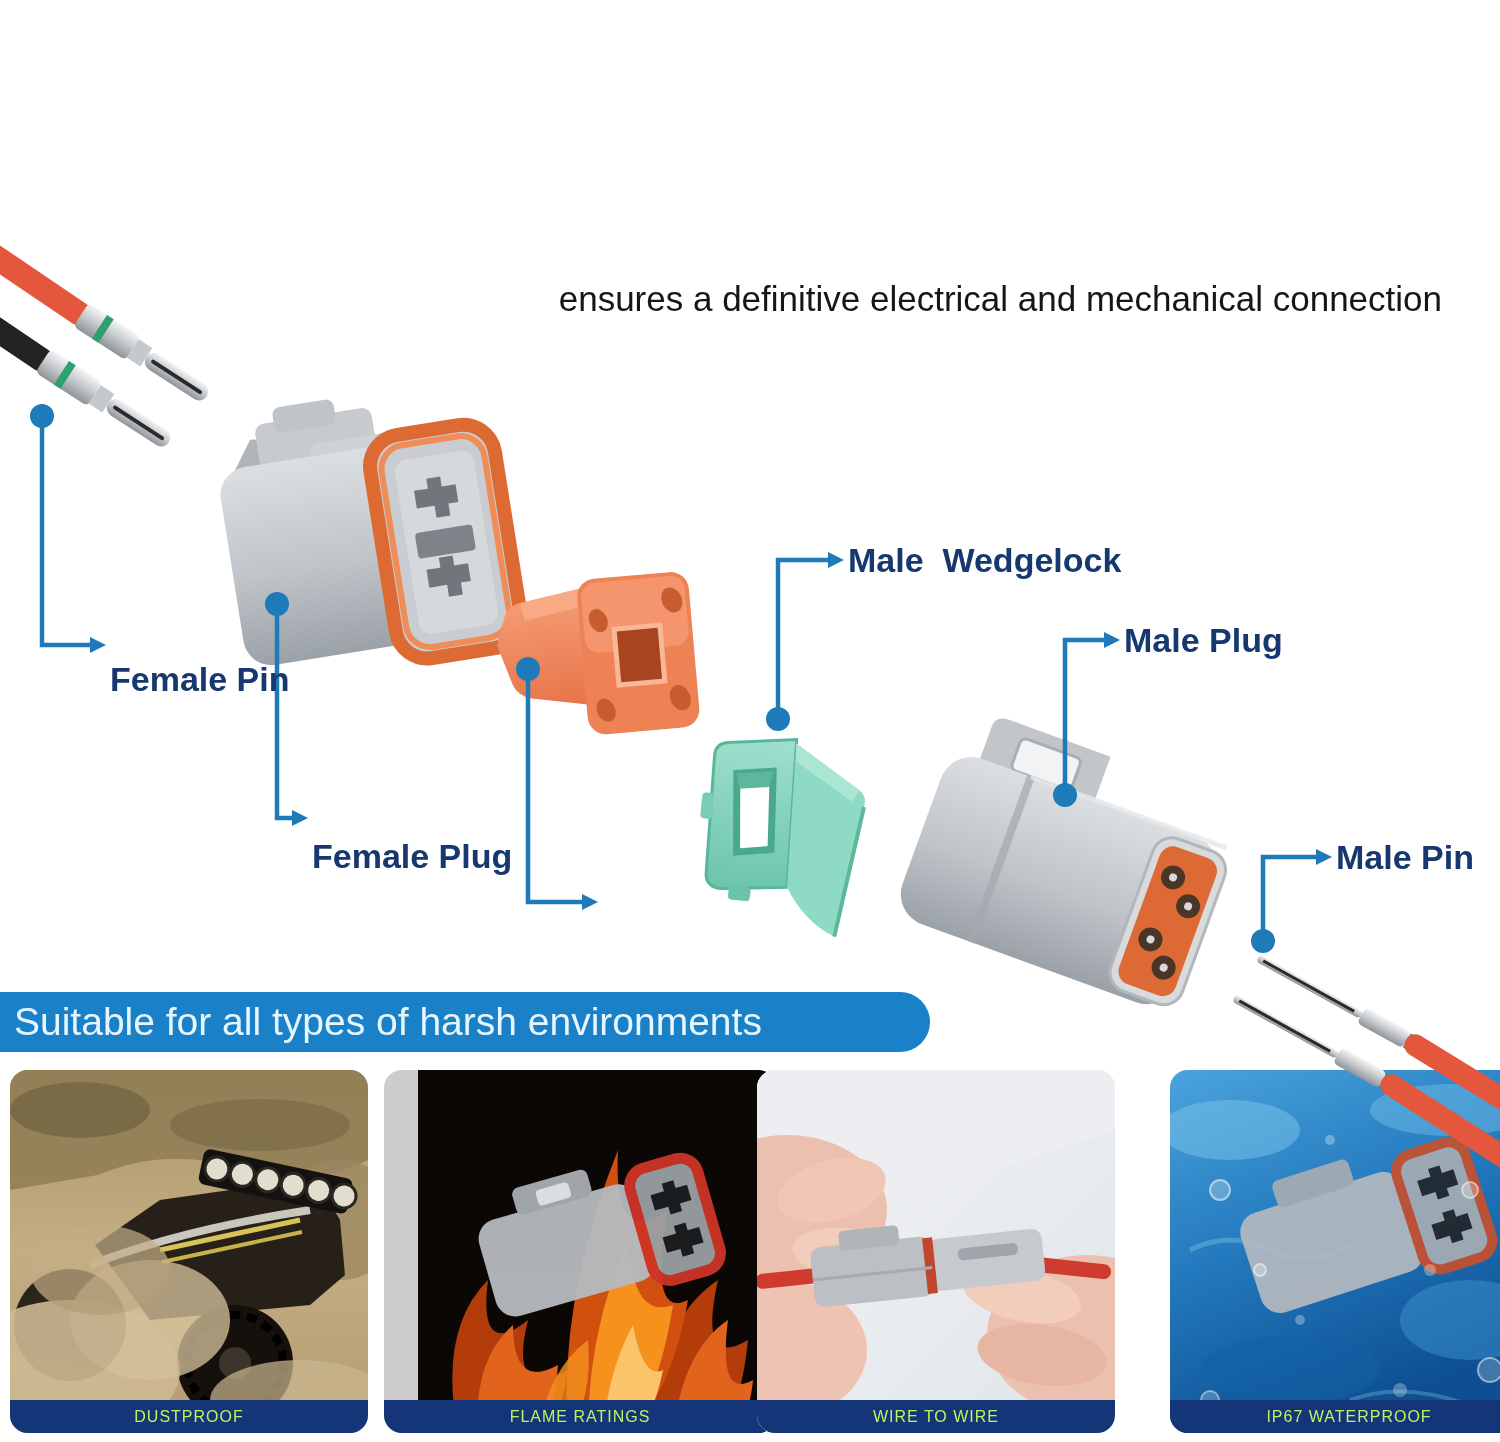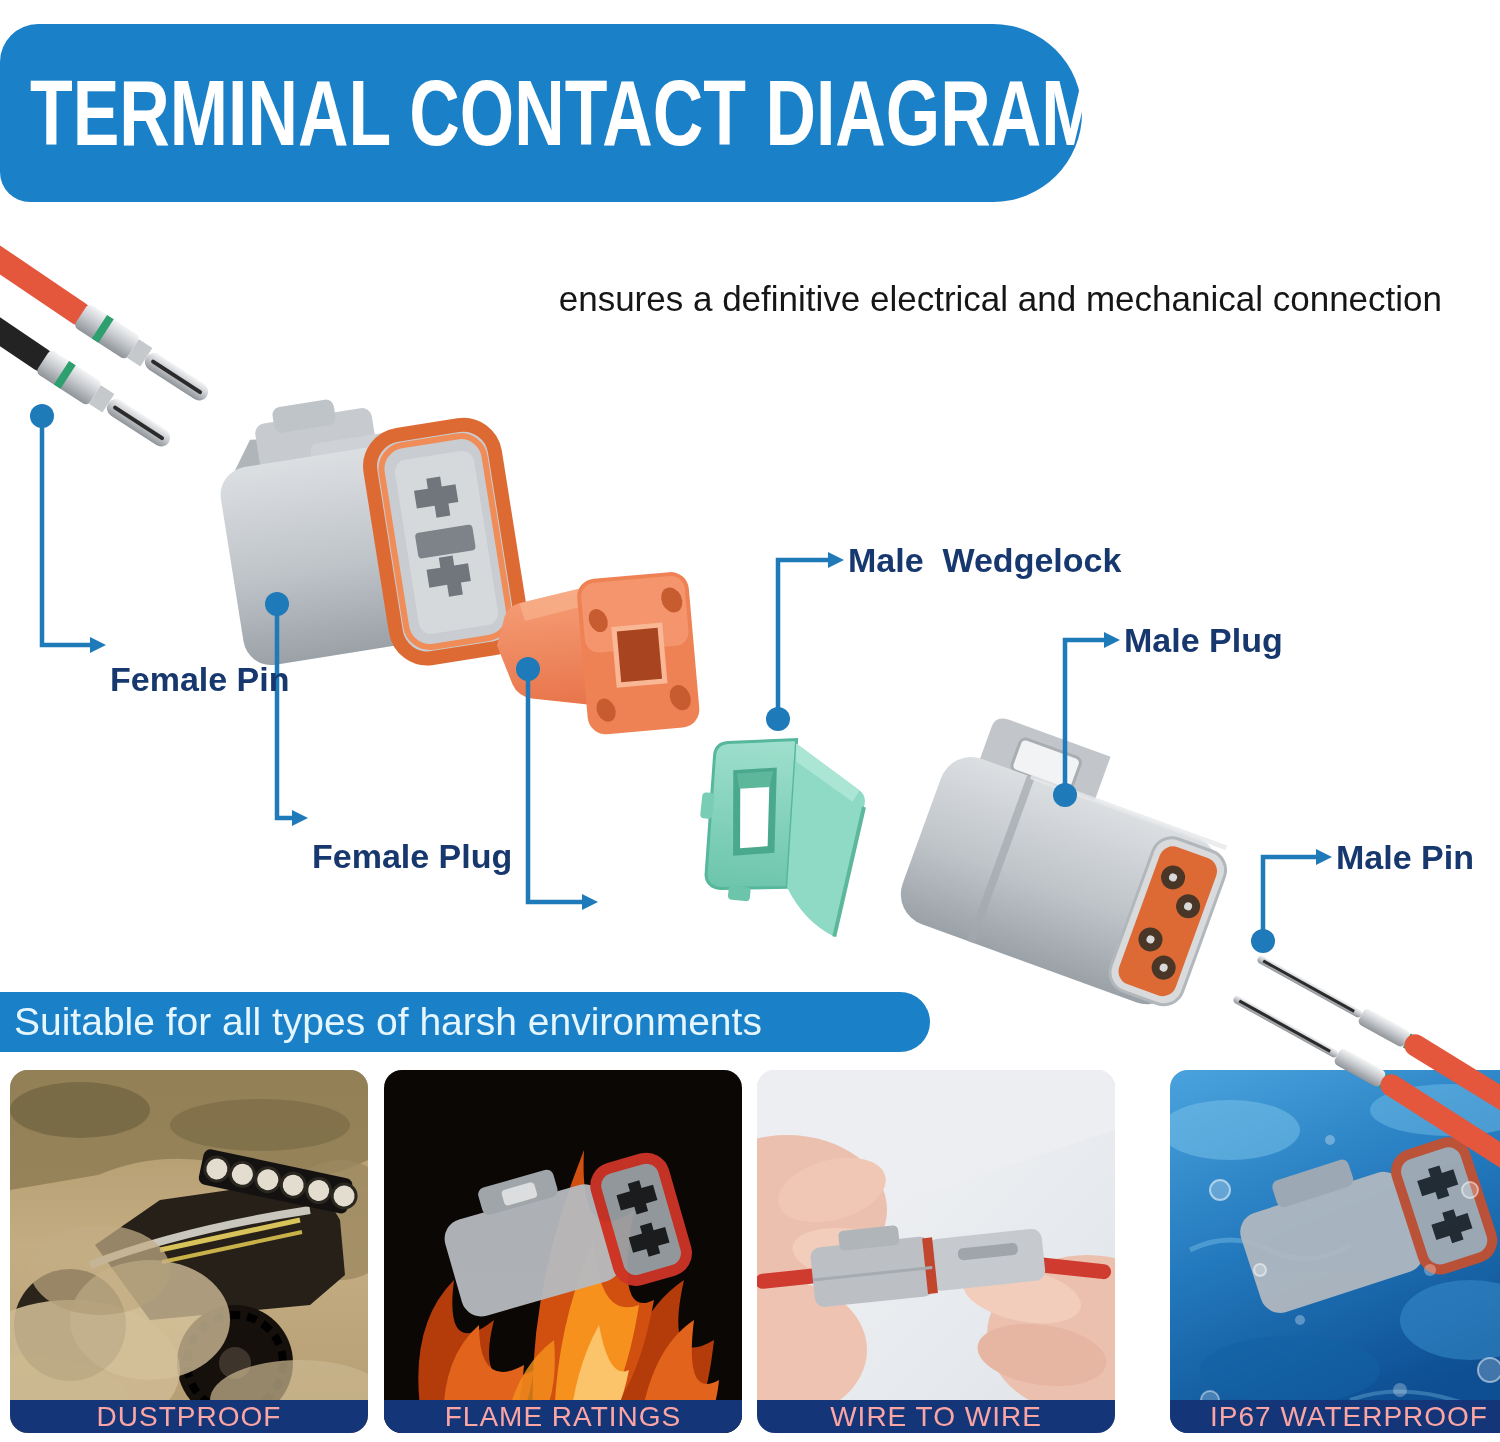--- a/index.html
+++ b/index.html
@@ -45,35 +45,32 @@
   }
   .suitable-banner span{
     margin-left:14px;color:#e6f6fe;font-size:39px;font-weight:400;white-space:nowrap;
   }
   
   .photo{
     position:absolute;top:1070px;width:358px;height:363px;border-radius:18px;
     overflow:hidden;background:#ccc;
   }
   .photo svg{display:block;width:358px;height:363px;}
-  .photo-1{left:10px;} .photo-2{left:384px;} .photo-3{left:757px;} .photo-4{left:1170px;}
+  .photo-1{left:10px;} .photo-2{left:384px;padding-left:34px;} .photo-3{left:757px;} .photo-4{left:1170px;}
   .caption-bar{
     position:absolute;left:0;bottom:0;width:100%;height:33px;
     background:#143577;display:flex;align-items:center;justify-content:center;
   }
-  .caption-bar span{color:#fca5a5;font-size:28px;letter-spacing:1px;font-weight:400;}
+  .caption-bar span{color:#bef264;font-size:16px;letter-spacing:1px;font-weight:400;}
 </style>
 </head>
 <body>
 
 <div class="canvas">
 
-  <div class="title-banner">
-    <h1>TERMINAL CONTACT DIAGRAM</h1>
-  </div>
 
   <div class="description">
     <div>ensures a definitive electrical and mechanical connection</div>
   </div>
 
   <div class="suitable-banner">
     <span>Suitable for all types of harsh environments</span>
   </div>
 
   <div class="photo photo-1">

